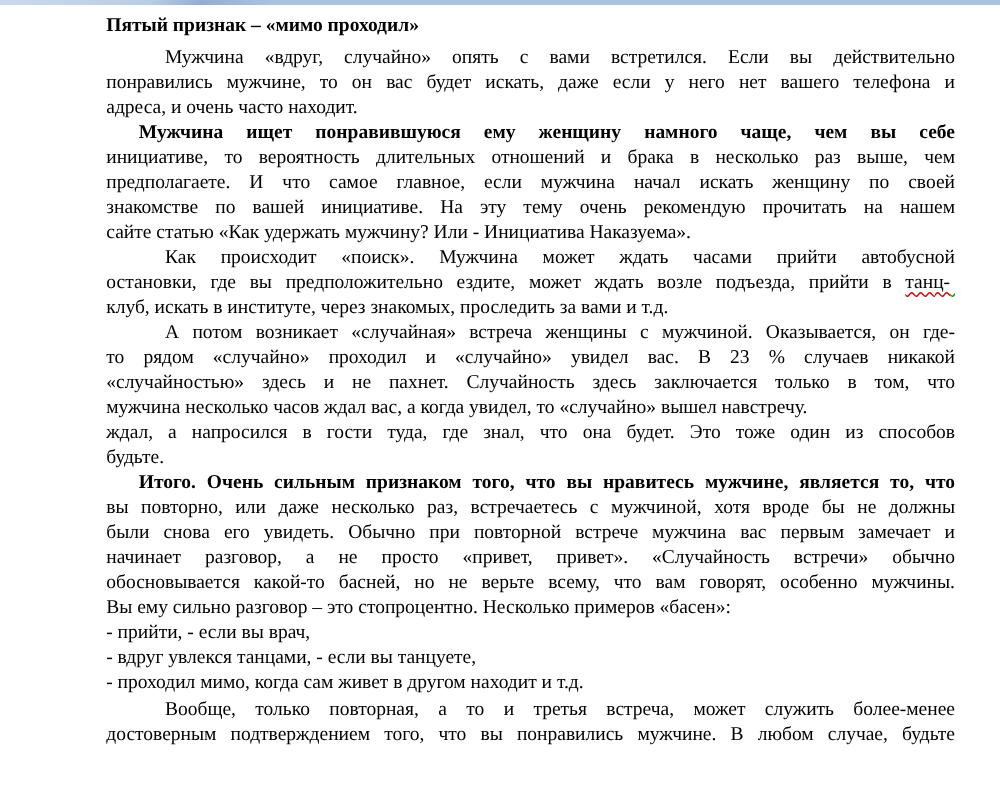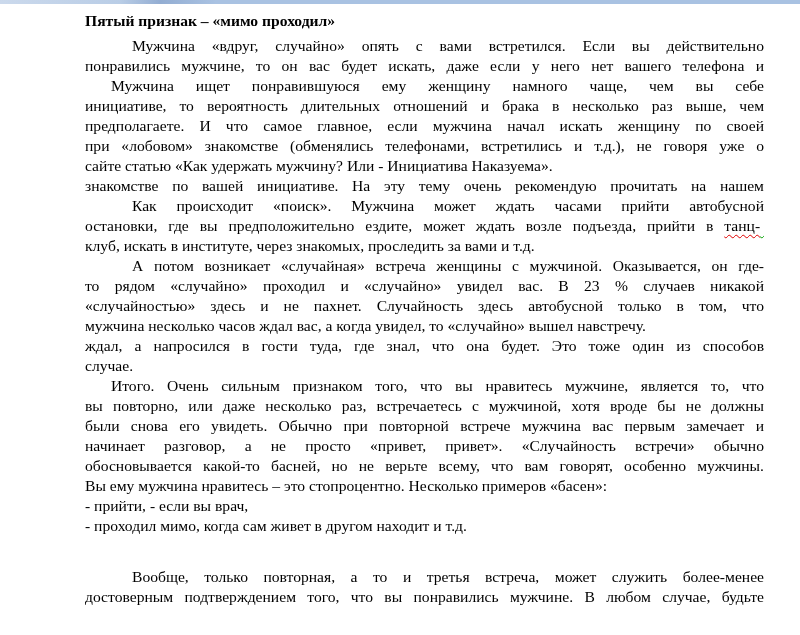--- a/index.html
+++ b/index.html
@@ -11,22 +11,22 @@
   }
   .window-edge {
     height:4px; width:100%;
     background:linear-gradient(90deg,#cbd9ec 0%,#b9cde6 15%,#93add2 20%,#a9c2e2 27%,#a9c2e2 100%);
   }
   .doc { padding:7px 36px 0 85px; }
   .title { font-weight:bold; margin-bottom:5px; }
   .ln { text-align:justify; text-align-last:justify; }
   .ln.end { text-align:left; text-align-last:left; }
   .i1 { text-indent:47px; }
-  .i2 { text-indent:26px; }
-  .gap { margin-top:31px; }
+  .i2 { text-indent:26px;font-weight:bold; }
+  .gap { margin-top:2px; }
   .misspell {
     text-decoration:underline wavy #dd0000 1px;
     text-underline-offset:3px;
   }
   .grammar::after {
     content:"\00a0";
     text-decoration:underline wavy #00a000 1px;
     text-underline-offset:3px;
   }
 </style>
@@ -34,46 +34,47 @@
 <body>
 
 <div class="page">
   <div class="window-edge"></div>
 
   <div class="doc">
     <div class="title">Пятый признак – «мимо проходил»</div>
 
     <div class="ln i1">Мужчина «вдруг, случайно» опять с вами встретился. Если вы действительно</div>
     <div class="ln">понравились мужчине, то он вас будет искать, даже если у него нет вашего телефона и</div>
+    <div class="ln end">адреса, и очень часто находит.</div>
 
     <div class="ln i2">Мужчина ищет понравившуюся ему женщину намного чаще, чем вы себе</div>
     <div class="ln">инициативе, то вероятность длительных отношений и брака в несколько раз выше, чем</div>
     <div class="ln">предполагаете. И что самое главное, если мужчина начал искать женщину по своей</div>
-    <div class="ln">при «лобовом» знакомстве (обменялись телефонами, встретились и т.д.), не говоря уже о</div>
+    <div class="ln">знакомстве по вашей инициативе. На эту тему очень рекомендую прочитать на нашем</div>
     <div class="ln end">сайте статью «Как удержать мужчину? Или - Инициатива Наказуема».</div>
-    <div class="ln">знакомстве по вашей инициативе. На эту тему очень рекомендую прочитать на нашем</div>
 
     <div class="ln i1">Как происходит «поиск». Мужчина может ждать часами прийти автобусной</div>
     <div class="ln"><span>остановки, где вы предположительно ездите, может ждать возле подъезда, прийти в </span><span class="misspell">танц-</span><span class="grammar"></span></div>
     <div class="ln end">клуб, искать в институте, через знакомых, проследить за вами и т.д.</div>
 
     <div class="ln i1">А потом возникает «случайная» встреча женщины с мужчиной. Оказывается, он где-</div>
     <div class="ln">то рядом «случайно» проходил и «случайно» увидел вас. В 23 % случаев никакой</div>
-    <div class="ln">«случайностью» здесь и не пахнет. Случайность здесь автобусной только в том, что</div>
+    <div class="ln">«случайностью» здесь и не пахнет. Случайность здесь заключается только в том, что</div>
     <div class="ln end">мужчина несколько часов ждал вас, а когда увидел, то «случайно» вышел навстречу.</div>
 
     <div class="ln">ждал, а напросился в гости туда, где знал, что она будет. Это тоже один из способов</div>
-    <div class="ln end">случае.</div>
+    <div class="ln end">будьте.</div>
 
     <div class="ln i2">Итого. Очень сильным признаком того, что вы нравитесь мужчине, является то, что</div>
     <div class="ln">вы повторно, или даже несколько раз, встречаетесь с мужчиной, хотя вроде бы не должны</div>
     <div class="ln">были снова его увидеть. Обычно при повторной встрече мужчина вас первым замечает и</div>
     <div class="ln">начинает разговор, а не просто «привет, привет». «Случайность встречи» обычно</div>
     <div class="ln">обосновывается какой-то басней, но не верьте всему, что вам говорят, особенно мужчины.</div>
-    <div class="ln end">Вы ему мужчина нравитесь – это стопроцентно. Несколько примеров «басен»:</div>
+    <div class="ln end">Вы ему сильно разговор – это стопроцентно. Несколько примеров «басен»:</div>
 
     <div class="ln end">- прийти, - если вы врач,</div>
+    <div class="ln end">- вдруг увлекся танцами, - если вы танцуете,</div>
     <div class="ln end">- проходил мимо, когда сам живет в другом находит и т.д.</div>
 
     <div class="ln i1 gap">Вообще, только повторная, а то и третья встреча, может служить более-менее</div>
     <div class="ln">достоверным подтверждением того, что вы понравились мужчине. В любом случае, будьте</div>
   </div>
 </div>
 
 </body></html>

